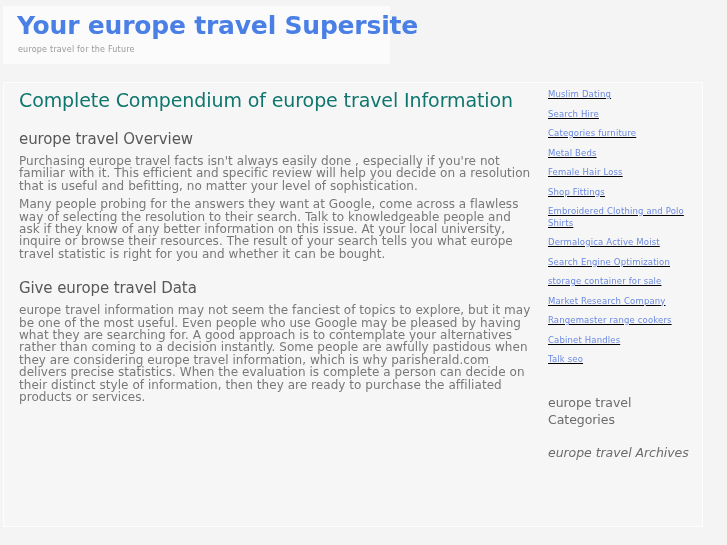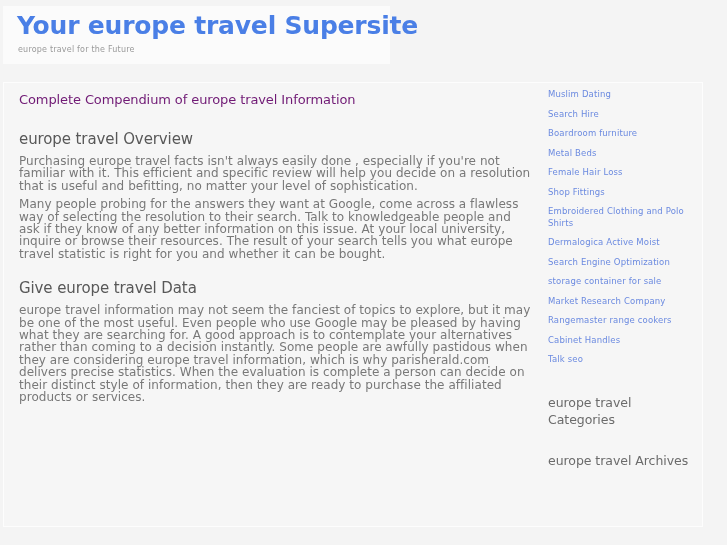--- a/index.html
+++ b/index.html
@@ -62,24 +62,24 @@
   
   #content-column {
     position: absolute;
     left: 12px;
     top: 6px;
     width: 518px;
   }
   #content-column h1.article-title {
     margin: 0 0 8px 3px;
     padding: 0;
-    font-size: 13px;
+    font-size: 19px;
     line-height: 22px;
     font-weight: normal;
-    color: #701a75;
+    color: #0f766e;
     letter-spacing: -0.1px;
   }
   #content-column h2.section-heading {
     margin: 18px 0 0 3px;
     padding: 0;
     font-size: 15px;
     line-height: 20px;
     font-weight: normal;
     color: #585858;
     letter-spacing: -0.1px;
@@ -114,40 +114,41 @@
     letter-spacing: -0.05px;
   }
   .widget-links {
     list-style: none;
     margin: 0;
     padding: 0;
   }
   .widget-links li {
     margin: 0 0 8px 0;
     padding: 0;
+    text-decoration: underline;
   }
   .widget-links a {
     font-size: 8.5px;
     line-height: 11.5px;
     color: #6b8ae0;
     text-decoration: none;
     display: block;
     cursor: pointer;
     letter-spacing: 0.15px;
   }
   .widget-empty {
     margin: 0;
     padding: 0;
     font-size: 7.5px;
     line-height: 11px;
     color: #969696;
     letter-spacing: 0.15px;
   }
   #widget-categories { margin-top: 28px; }
-  #widget-archives { margin-top: 24px; }
+  #widget-archives { margin-top: 16px; font-style: italic; }
 </style>
 </head>
 <body>
 
 <div id="site-header">
   <a id="site-title" href="#">Your europe travel Supersite</a>
   <div id="site-tagline">europe travel for the Future</div>
 </div>
 
 <div id="page-container">
@@ -176,21 +177,21 @@
 
     <div class="widget" id="widget-websites">
       <ul class="widget-links" id="websites-link-list">
         <li>
             <a href="#">Muslim Dating</a>
           </li>
         <li>
             <a href="#">Search Hire</a>
           </li>
         <li>
-            <a href="#">Boardroom furniture</a>
+            <a href="#">Categories furniture</a>
           </li>
         <li>
             <a href="#">Metal Beds</a>
           </li>
         <li>
             <a href="#">Female Hair Loss</a>
           </li>
         <li>
             <a href="#">Shop Fittings</a>
           </li>

